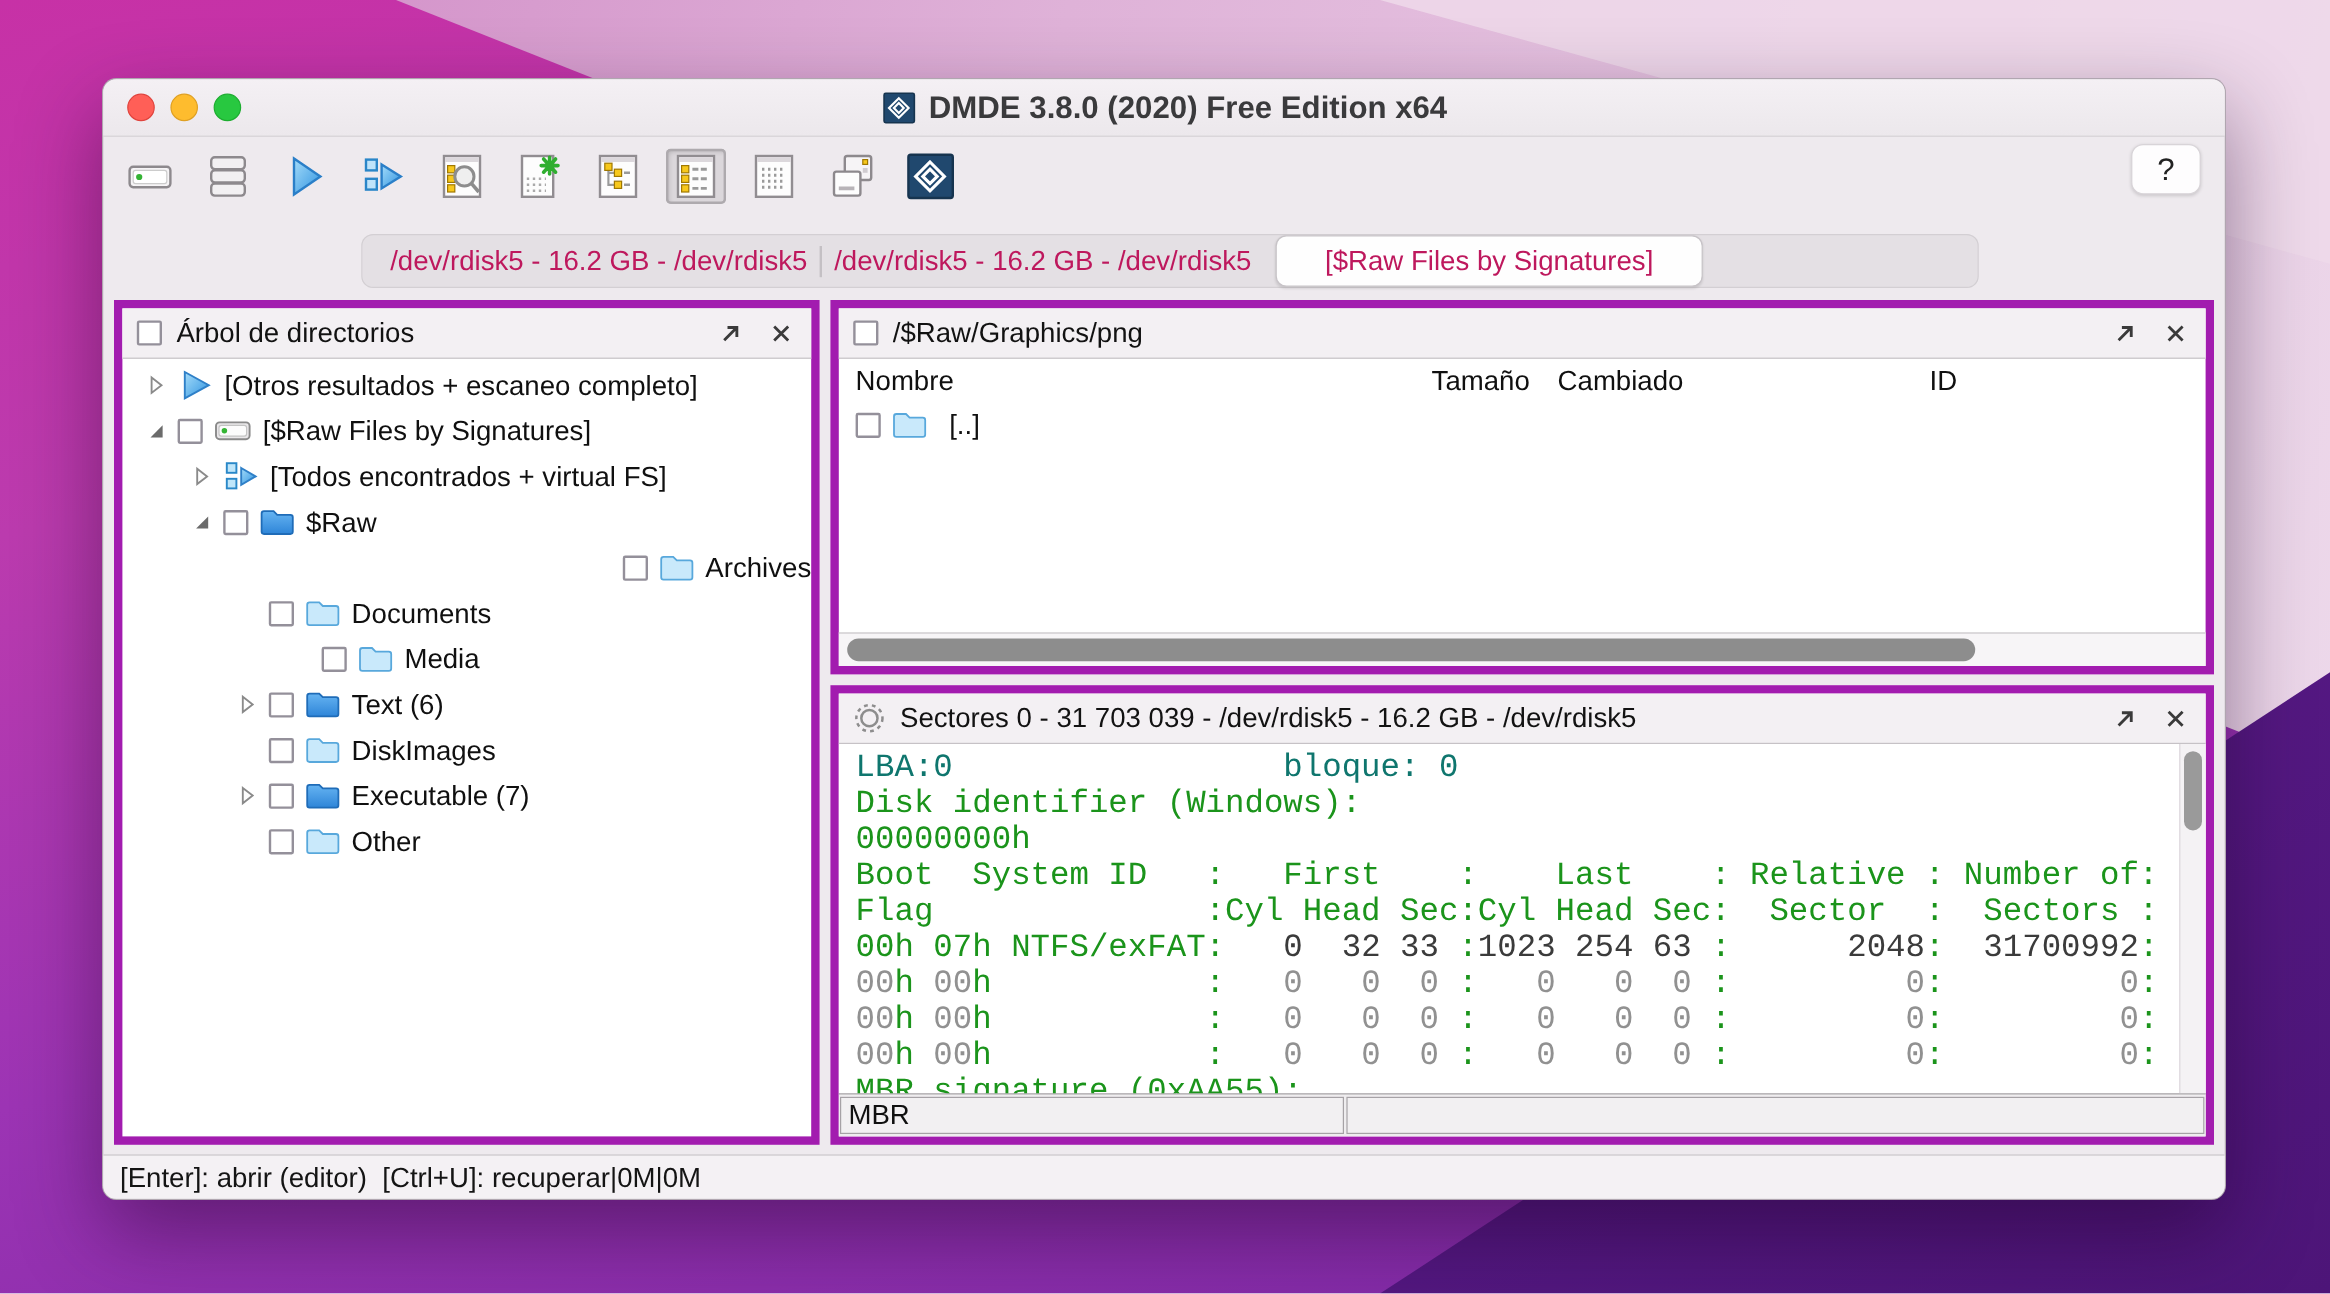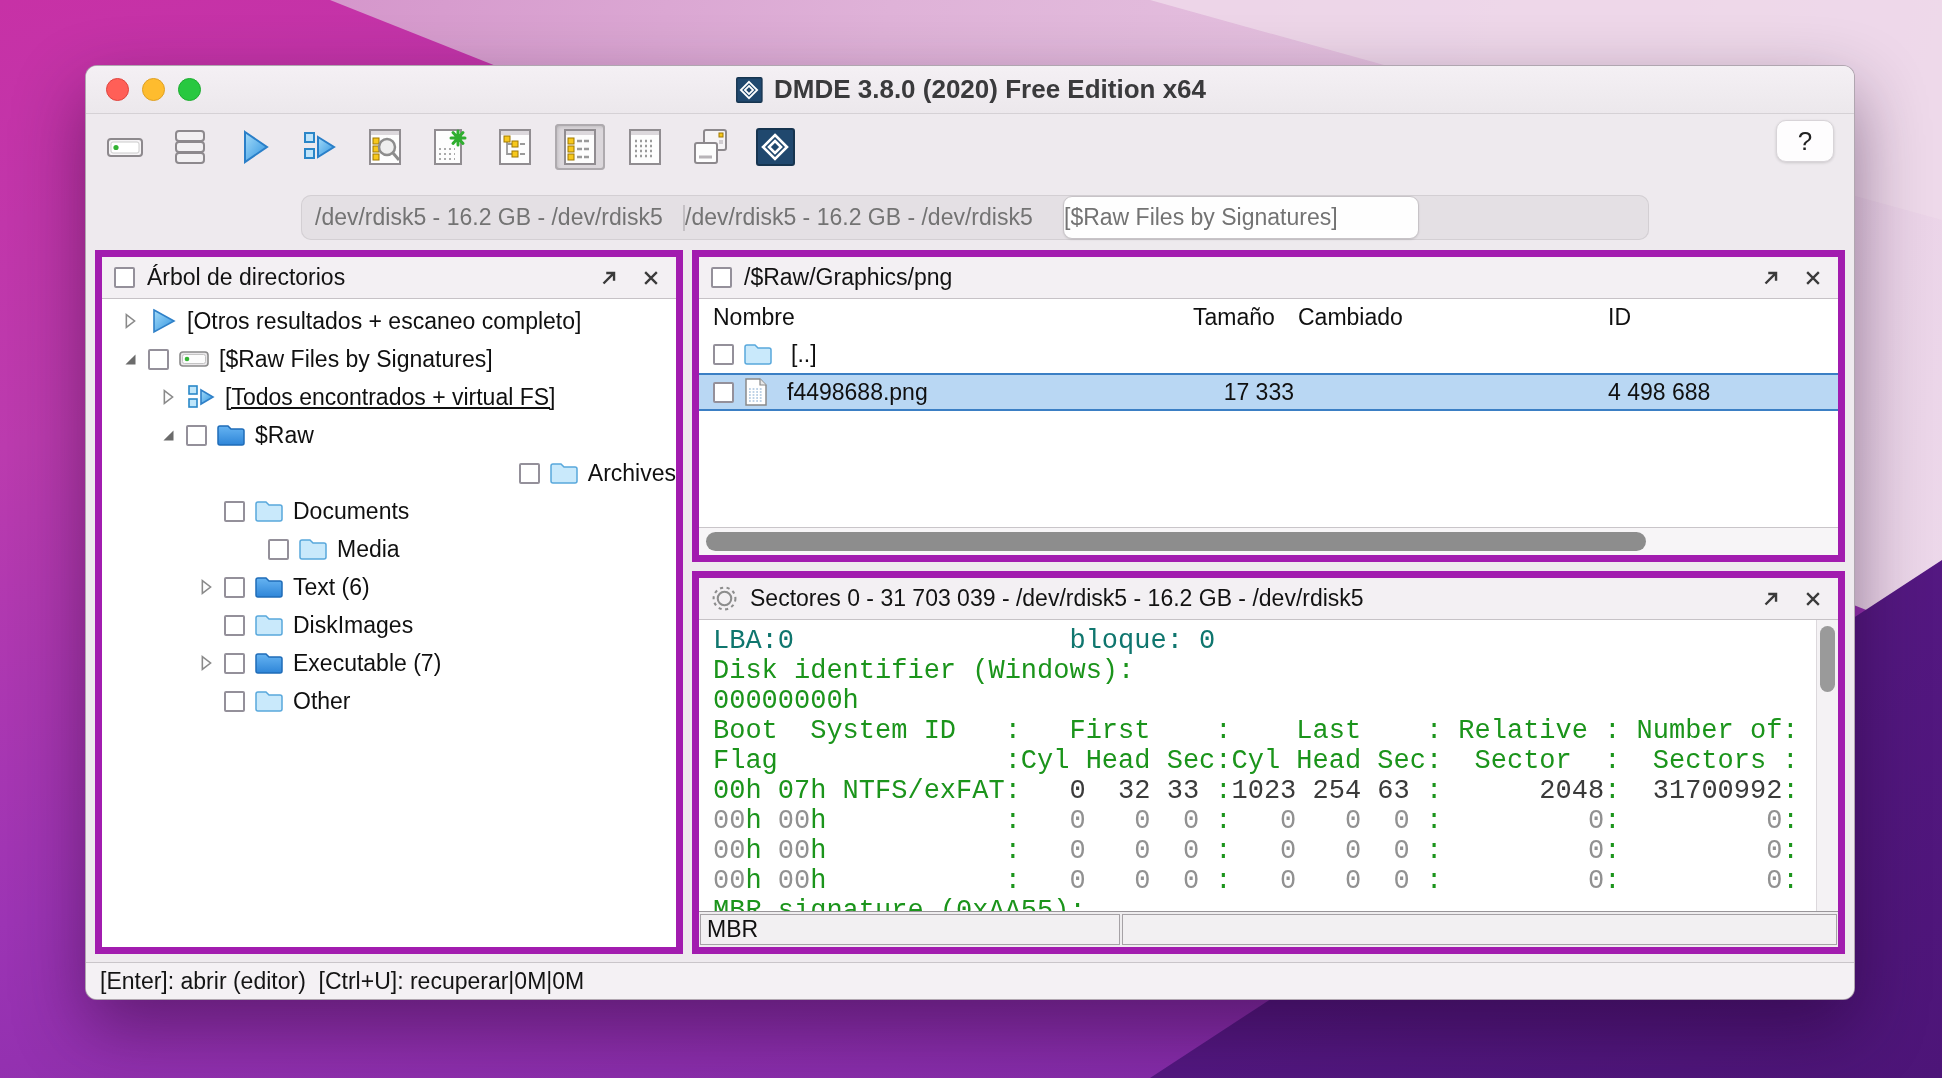--- a/index.html
+++ b/index.html
@@ -38,21 +38,21 @@
   .tbtn { width: 50px; height: 46px; display: flex; align-items: center; justify-content: center;
     border-radius: 4px; background: transparent; border: none; }
   .tbtn.active { background: #dbd7db; box-shadow: inset 0 0 0 2px #aeaaae, inset 2px 2px 4px rgba(0,0,0,.18); }
   .help-btn { position: absolute; right: 20px; top: 6px; width: 58px; height: 42px; background: #fefdfe;
     border: 1px solid #d8d4d8; border-radius: 10px; box-shadow: 0 1px 3px rgba(0,0,0,.15);
     font-size: 26px; color: #222; display: flex; align-items: center; justify-content: center; }
 
   .tabbar { height: 62px; flex: none; padding: 9px 0 0 215px; }
   .tabstrip { width: 1348px; height: 45px; background: #e4e0e4; border-radius: 10px;
     box-shadow: inset 0 0 0 1px #d3cfd3; display: flex; align-items: center; padding-left: 14px; }
-  .tab { font-size: 23px; color: #737373; text-align: left; white-space: nowrap; }
+  .tab { font-size: 23px; color: #be185d; text-align: center; white-space: nowrap; }
   .tab.plain { width: 368px; }
   .tabsep { width: 2px; height: 26px; background: #c4c0c4; flex: none; }
   .tab.active { background: #fefefe; border: 1px solid #c7c3c7; border-radius: 9px; height: 43px;
     line-height: 41px; width: 356px; margin-left: 10px; box-shadow: 0 1px 2px rgba(0,0,0,.10); }
 
   
   .content { flex: 1; display: flex; gap: 9px; padding: 2px 9px 8px 9px; min-height: 0; }
   .panel { background: #fff; border: 7px solid #a21caf; display: flex; flex-direction: column; min-height: 0; }
   .left-panel { width: 588px; flex: none; }
   .right-col { flex: 1; display: flex; flex-direction: column; gap: 9px; min-width: 0; }
@@ -298,21 +298,21 @@
               <span class="cb tree-cb"></span>
               <span class="tree-ic">
                 <svg width="32" height="24" viewBox="0 0 32 24">
                   <rect x="2" y="5" width="28" height="14" rx="3" fill="#e9e7e9" stroke="#8a8a8a" stroke-width="1.6"></rect>
                   <rect x="4.5" y="7.5" width="23" height="9" rx="2" fill="#fcfcfc" stroke="#c4c4c4"></rect>
                   <circle cx="9" cy="12" r="2.3" fill="#35b535"></circle>
                 </svg>
               </span>
               <span>[$Raw Files by Signatures]</span>
             </div>
-            <div class="tree-row" style="padding-left: 48px; text-decoration: underline;">
+            <div class="tree-row" style="padding-left: 48px;">
               <span class="exp">
                 <svg width="22" height="22" viewBox="0 0 24 24">
                   <path d="M8 5 L17 12 L8 19 Z" fill="#fdfdfd" stroke="#8a8a8a" stroke-width="1.7"></path>
                 </svg>
               </span>
               <span class="tree-ic">
                 <svg width="30" height="30" viewBox="0 0 30 30">
                   <rect x="3" y="4" width="8" height="8" fill="#bfe6fa" stroke="#2a88c8" stroke-width="1.6"></rect>
                   <rect x="3" y="17" width="8" height="8" fill="#bfe6fa" stroke="#2a88c8" stroke-width="1.6"></rect>
                   <path d="M15 8 L27 15 L15 22 Z" fill="url(#bluegrad)" stroke="#2f80c8" stroke-width="1.6"></path>
@@ -446,38 +446,20 @@
                     <svg width="30" height="26" viewBox="0 0 30 26">
                       <path d="M2 6 a2 2 0 0 1 2 -2 h8 l3 3 h11 a2 2 0 0 1 2 2 v12 a2 2 0 0 1 -2 2 H4 a2 2 0 0 1 -2 -2 Z" fill="#c9e9fb" stroke="#58a8dc" stroke-width="1.5"></path>
                     </svg>
                   </span>
                   <span>[..]</span>
                 </div>
                 <div class="size-cell"></div>
                 <div></div>
                 <div></div>
               </div>
-              <div class="frow selected">
-                <div class="name-cell">
-                  <span class="cb"></span>
-                  <span class="tree-ic">
-                    <svg width="26" height="30" viewBox="0 0 26 30">
-                      <path d="M3 2 h14 l6 6 v20 H3 Z" fill="#fff" stroke="#8a8a8a" stroke-width="1.5"></path>
-                      <path d="M17 2 v6 h6" fill="#e8e8e8" stroke="#8a8a8a" stroke-width="1.2"></path>
-                      <g stroke="#a9c4de" stroke-width="1.6">
-                        <path d="M6 12 h14 M6 15 h14 M6 18 h14 M6 21 h14 M6 24 h14" stroke-dasharray="1.8 1.8"></path>
-                      </g>
-                    </svg>
-                  </span>
-                  <span>f4498688.png</span>
-                </div>
-                <div class="size-cell">17 333</div>
-                <div></div>
-                <div>4 498 688</div>
-              </div>
             </div>
           <div class="hscroll">
             <div class="hthumb"></div>
           </div>
         </div>
 
         <div class="panel sector-panel">
           <div class="panel-header">
             <span style="display:flex">
               <svg width="27" height="27" viewBox="0 0 26 26">

